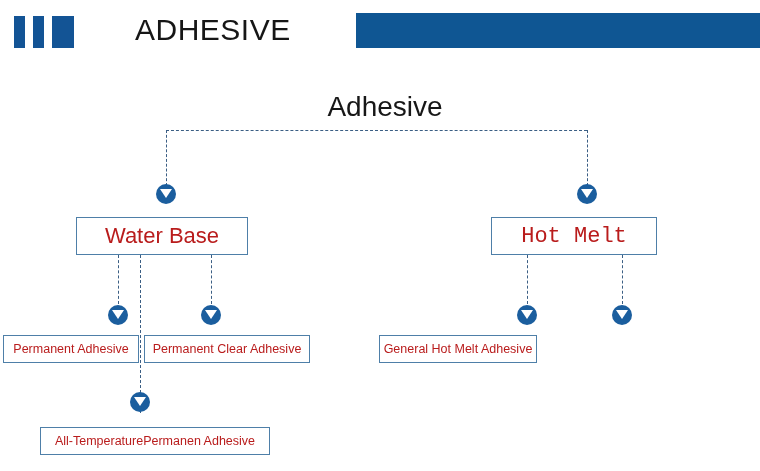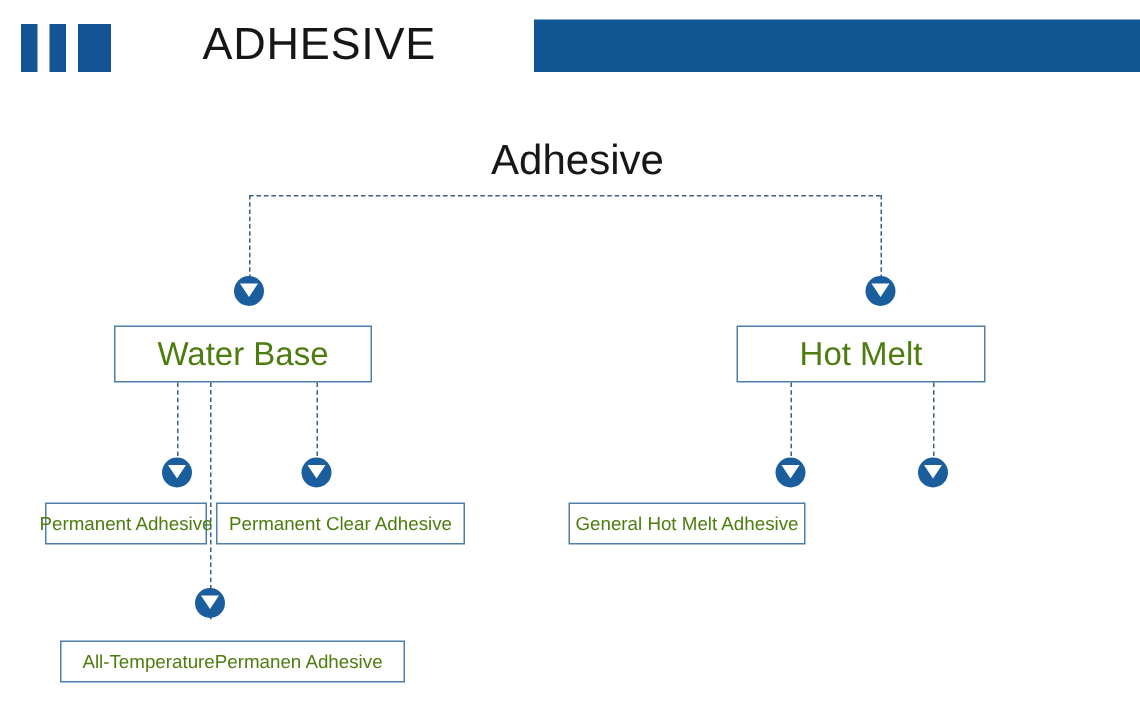--- a/index.html
+++ b/index.html
@@ -68,21 +68,21 @@
 
   .node {
     position: absolute;
     box-sizing: border-box;
     background: #ffffff;
     border: 1px solid #4E7FA8;
     display: flex;
     align-items: center;
     justify-content: center;
     white-space: nowrap;
-    color: #4d7c0f;
+    color: #b91c1c;
   }
 
   
   #node-root {
     position: absolute;
     left: 300px;
     top: 25px;
     width: 170px;
     height: 40px;
     display: flex;
@@ -92,28 +92,28 @@
     color: #171717;
     white-space: nowrap;
   }
 
   
   .node.level1 {
     height: 38px;
     font-size: 22px;
   }
   #node-water-base { left: 76px;  top: 155px; width: 172px; }
-  #node-hot-melt   { left: 491px; top: 155px; width: 166px; }
+  #node-hot-melt   { left: 491px; top: 155px; width: 166px; font-family: Liberation Mono, monospace; }
 
   
   .node.level2 {
     height: 28px;
     font-size: 12.5px;
   }
-  #node-permanent-adhesive       { left: 3px;   top: 273px; width: 108px; margin-left: 27px; }
+  #node-permanent-adhesive       { left: 3px;   top: 273px; width: 136px; }
   #node-permanent-clear-adhesive { left: 144px; top: 273px; width: 166px; }
   #node-general-hot-melt         { left: 379px; top: 273px; width: 158px; }
   #node-low-temp-hot-melt        { left: 552px; top: 273px; width: 195px; }
 
   
   .node.level3 {
     height: 28px;
     font-size: 12.5px;
     margin-top: 14px;
   }

